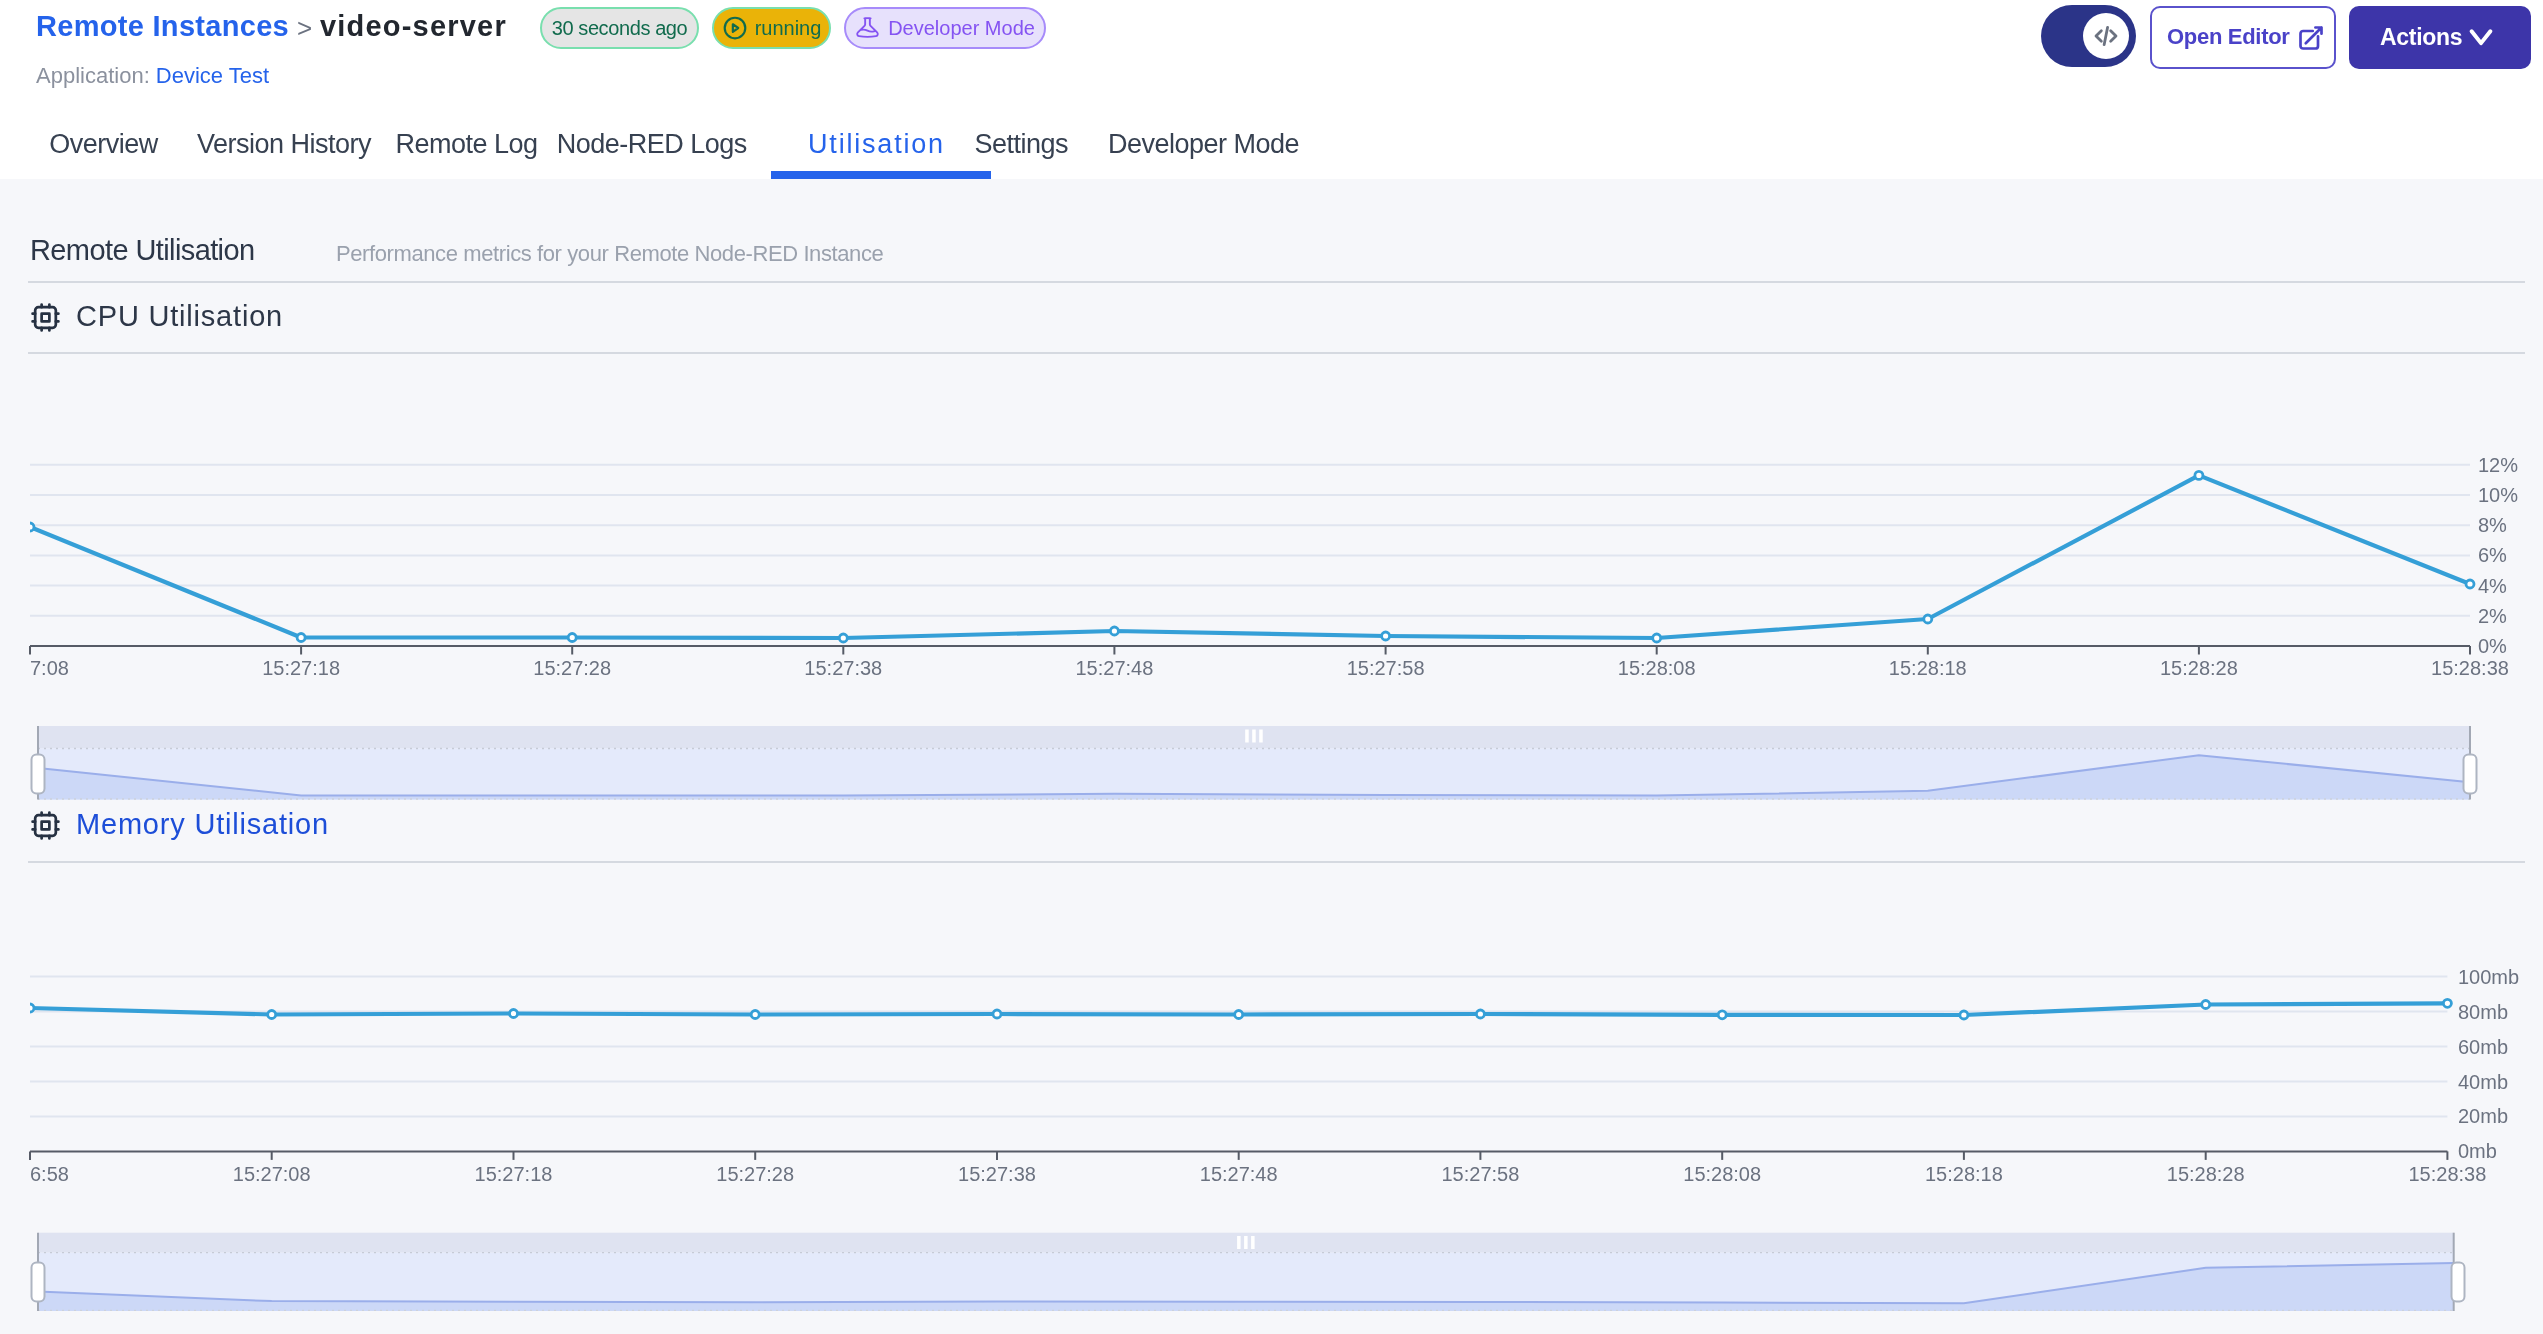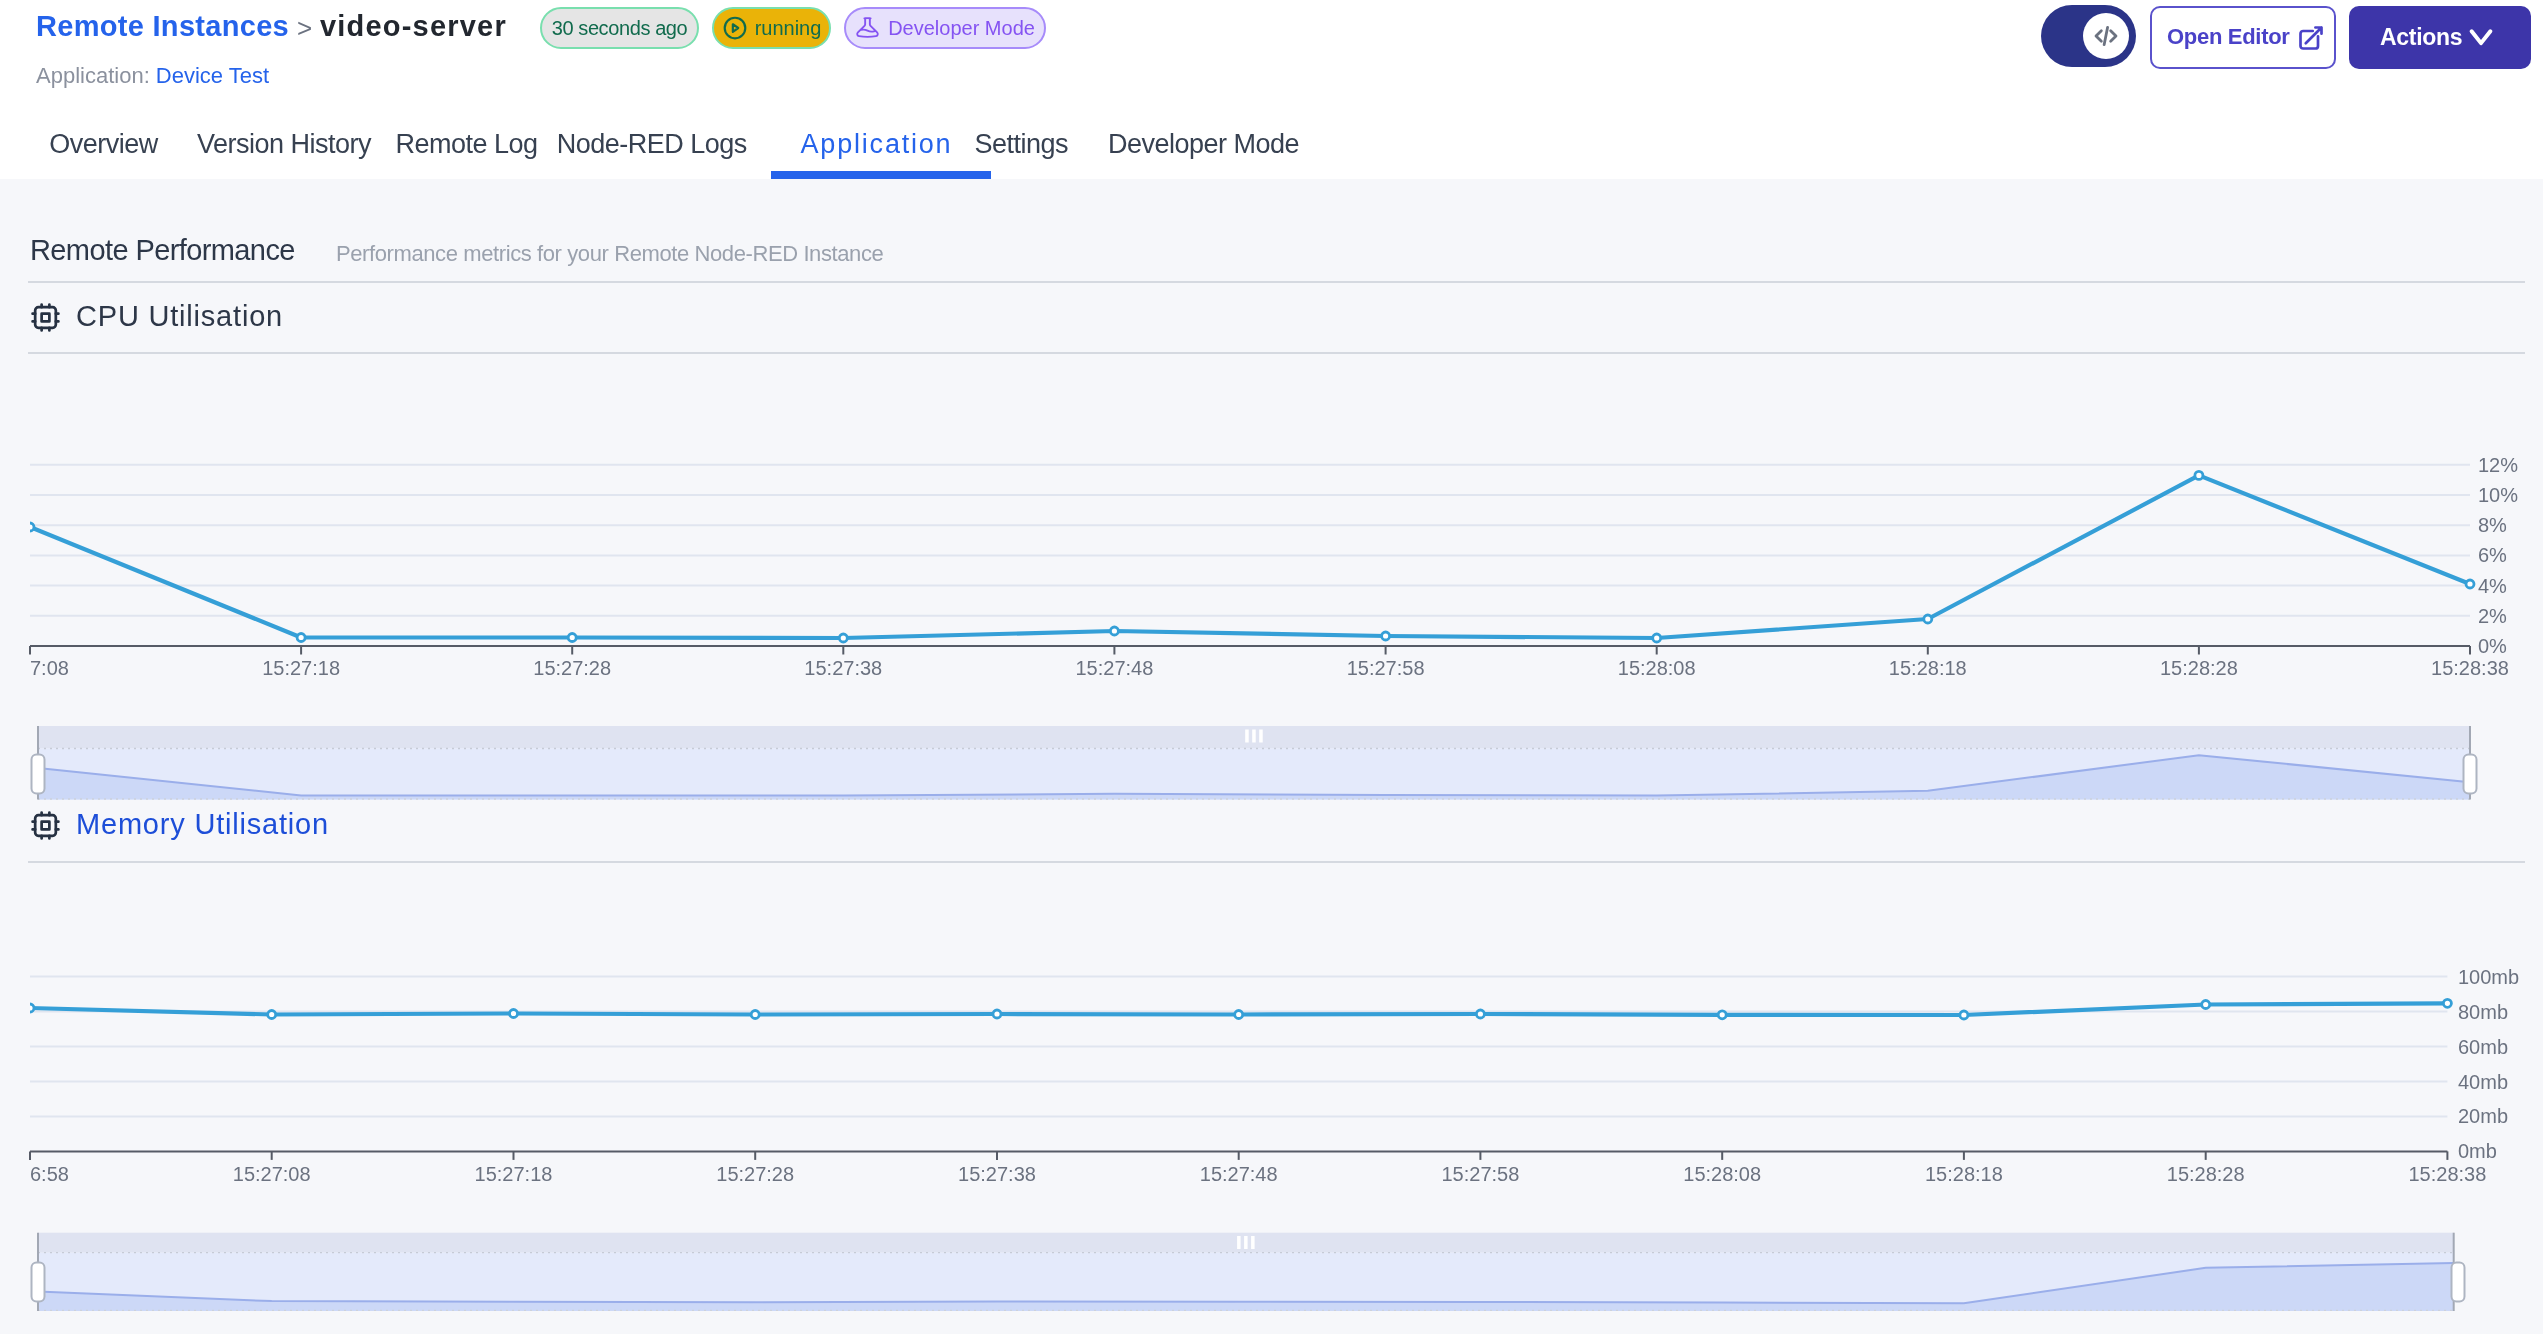--- a/index.html
+++ b/index.html
@@ -48,26 +48,26 @@
   <div class="abs" style="left:2349px;top:6px;width:182px;height:63px;border-radius:10px;background:#3d35a9;"></div>
   <div class="abs" style="left:2380px;top:21px;font-size:23px;font-weight:bold;color:#ffffff;line-height:32px;letter-spacing:-0.3px;">Actions</div>
   <svg class="abs" style="left:2466px;top:28px;" width="30" height="19" viewBox="0 0 24 15" fill="none" stroke="#ffffff" stroke-width="3.2" stroke-linecap="round" stroke-linejoin="round">
       <path d="m4.5 2.5 7.5 9.5 7.5-9.5"></path>
     </svg>
 
   <div class="abs" style="left:103.5px;top:130px;font-size:27px;color:#374151;line-height:28px;letter-spacing:-0.5px;transform:translateX(-50%);white-space:nowrap;">Overview</div>
   <div class="abs" style="left:284px;top:130px;font-size:27px;color:#374151;line-height:28px;letter-spacing:-0.5px;transform:translateX(-50%);white-space:nowrap;">Version History</div>
   <div class="abs" style="left:466.5px;top:130px;font-size:27px;color:#374151;line-height:28px;letter-spacing:-0.5px;transform:translateX(-50%);white-space:nowrap;">Remote Log</div>
   <div class="abs" style="left:651.8px;top:130px;font-size:27px;color:#374151;line-height:28px;letter-spacing:-0.5px;transform:translateX(-50%);white-space:nowrap;">Node-RED Logs</div>
-  <div class="abs" style="left:876.5px;top:130px;font-size:27px;letter-spacing:1.8px;color:#2563eb;line-height:28px;transform:translateX(-50%);white-space:nowrap;">Application</div>
+  <div class="abs" style="left:876.5px;top:130px;font-size:27px;letter-spacing:1.8px;color:#2563eb;line-height:28px;transform:translateX(-50%);white-space:nowrap;">Utilisation</div>
   <div class="abs" style="left:1021.3px;top:130px;font-size:27px;color:#374151;line-height:28px;letter-spacing:-0.5px;transform:translateX(-50%);white-space:nowrap;">Settings</div>
   <div class="abs" style="left:1203.5px;top:130px;font-size:27px;color:#374151;line-height:28px;letter-spacing:-0.5px;transform:translateX(-50%);white-space:nowrap;">Developer Mode</div>
   <div class="abs" style="left:771px;top:171px;width:220px;height:8px;background:#2563eb;"></div>
 
-  <div class="abs" style="left:30px;top:236px;font-size:29px;color:#2d3748;line-height:29px;letter-spacing:-0.6px;">Remote Performance</div>
+  <div class="abs" style="left:30px;top:236px;font-size:29px;color:#2d3748;line-height:29px;letter-spacing:-0.6px;">Remote Utilisation</div>
   <div class="abs" style="left:336px;top:243px;font-size:22px;color:#9aa1ad;line-height:22px;letter-spacing:-0.4px;">Performance metrics for your Remote Node-RED Instance</div>
 
   <div class="abs" style="left:28px;top:281px;width:2497px;height:2px;background:#d5d9e0;"></div>
 
   <svg class="abs" style="left:30px;top:302px;" width="31" height="31" viewBox="0 0 24 24" fill="none" stroke="#263142" stroke-width="2.1" stroke-linecap="round" stroke-linejoin="round">
       <rect x="4" y="4" width="16" height="16" rx="2.5"></rect>
       <rect x="9" y="9" width="6" height="6"></rect>
       <path d="M15 2v2M15 20v2M2 15h2M2 9h2M20 15h2M20 9h2M9 2v2M9 20v2"></path>
     </svg>
   <div class="abs" style="left:76px;top:302px;font-size:29px;color:#2d3748;line-height:29px;letter-spacing:0.8px;">CPU Utilisation</div>

